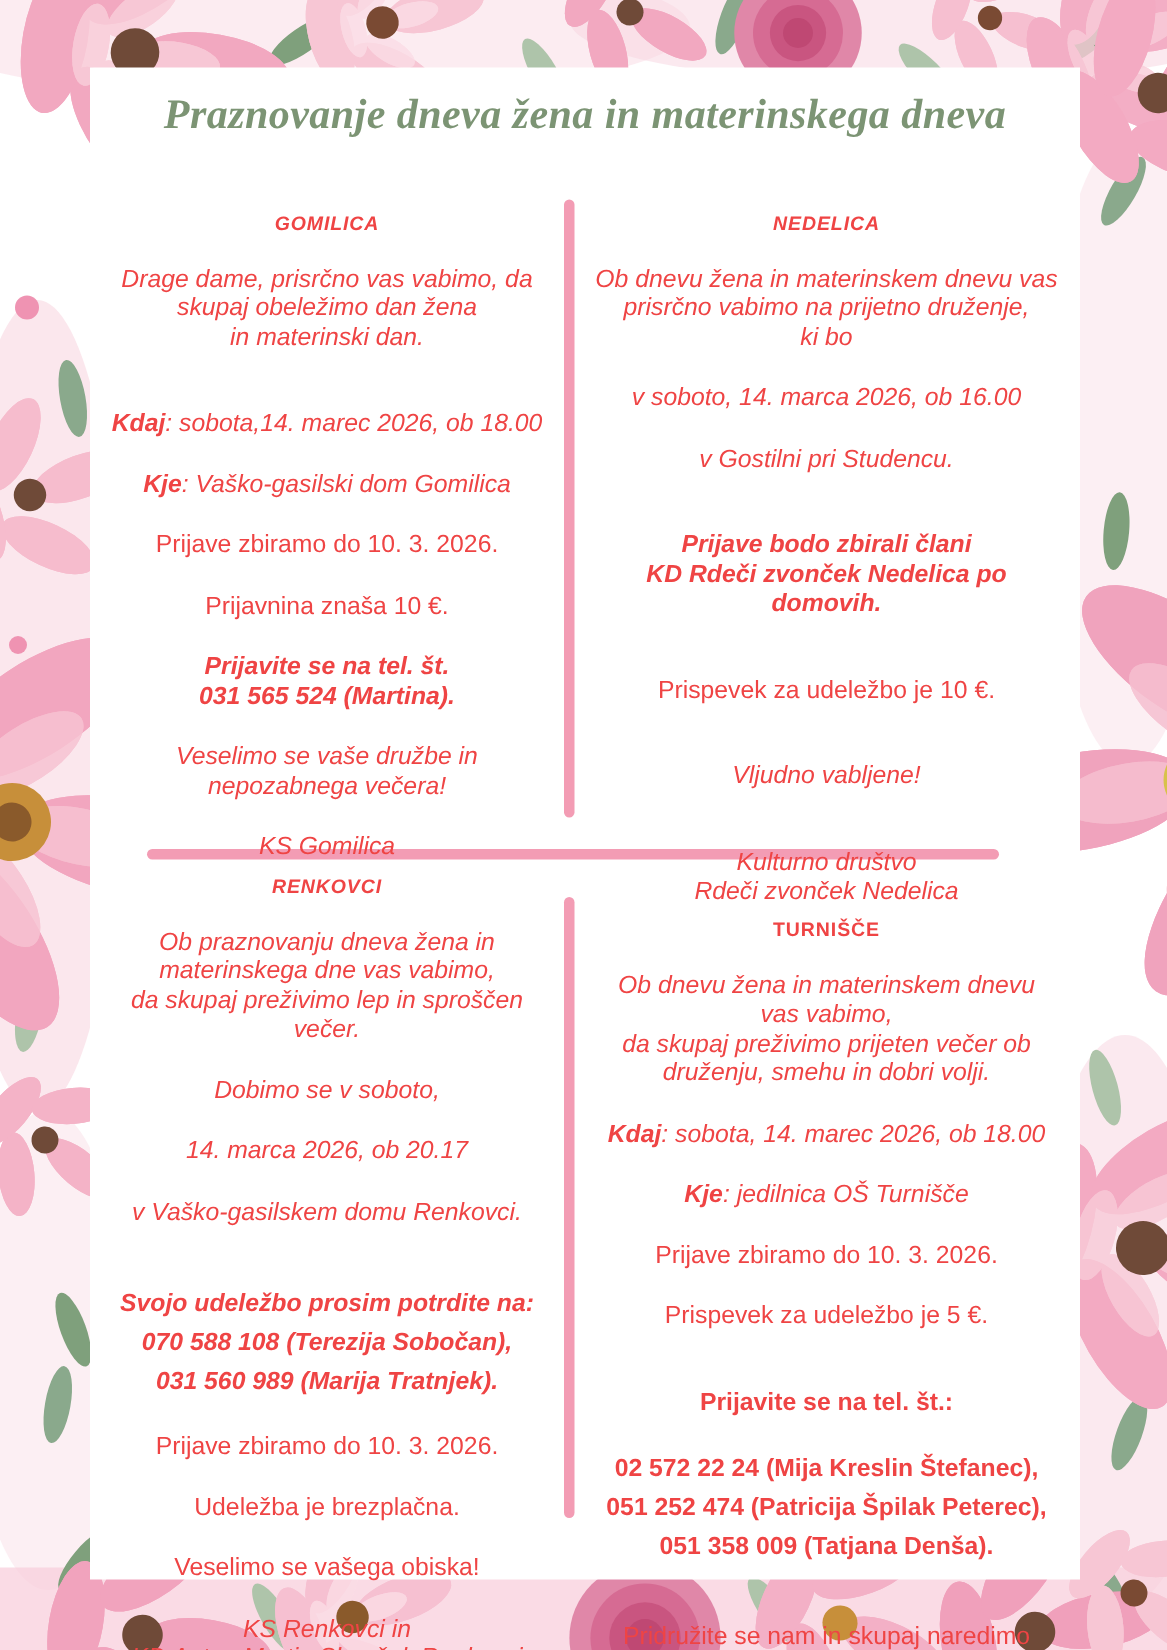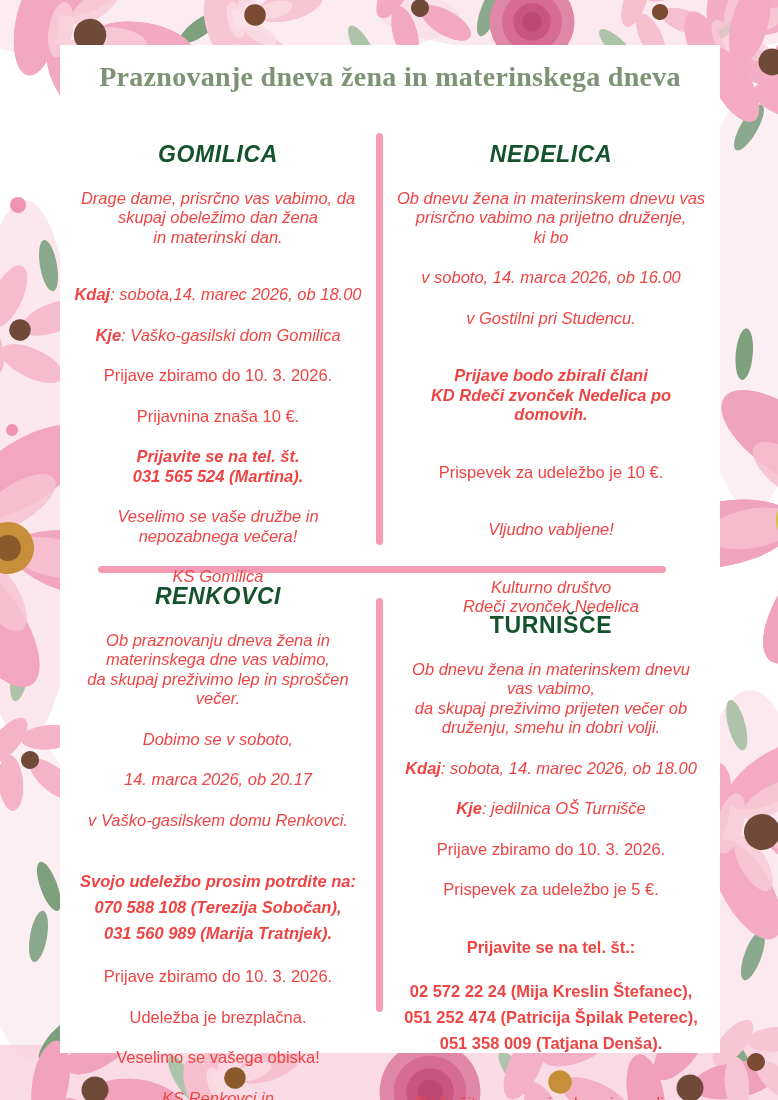--- a/index.html
+++ b/index.html
@@ -12,38 +12,38 @@
 
   
   .card{
     position:absolute;left:60px;top:45px;width:660px;height:1008px;
     background:#ffffff;
   }
 
   .poster-title{
     position:absolute;left:0;top:16px;width:100%;margin:0;
     text-align:center;font-family:"Liberation Serif",serif;
-    font-weight:700;font-size:28px;letter-spacing:.3px;
+    font-style:italic;font-weight:700;font-size:28px;letter-spacing:.3px;
     color:#7c9474;
   }
 
   .divider{position:absolute;background:#f39cb4;border-radius:4px;}
   .vdiv1{left:316px;top:88px;width:7px;height:412px;}
   .hdiv {left:38px;top:521px;width:568px;height:7px;}
   .vdiv2{left:316px;top:553px;width:7px;height:414px;}
 
   .sec{position:absolute;text-align:center;color:#5a5254;}
   .sec-0{left:2px;top:96px;width:312px;}
   .sec-1{left:324px;top:96px;width:334px;}
   .sec-2{left:2px;top:538px;width:312px;}
   .sec-3{left:324px;top:567px;width:334px;}
 
   .sec h2{
-    margin:0;font-size:23px;font-weight:700;letter-spacing:.6px;
-    color:#14532d;
+    margin:0;font-size:13px;font-weight:700;letter-spacing:.6px;
+    color:#ef4444;
   }
   .sec.hi h2{font-style:italic;}
 
   .para{
     margin:21px 0 0;font-size:16.5px;line-height:1.18;
     white-space:pre-line;color:#ef4444;
   }
   .para.italic{font-style:italic;}
   .para.bold-italic{font-style:italic;font-weight:700;}
   .para.bold{font-weight:700;}

